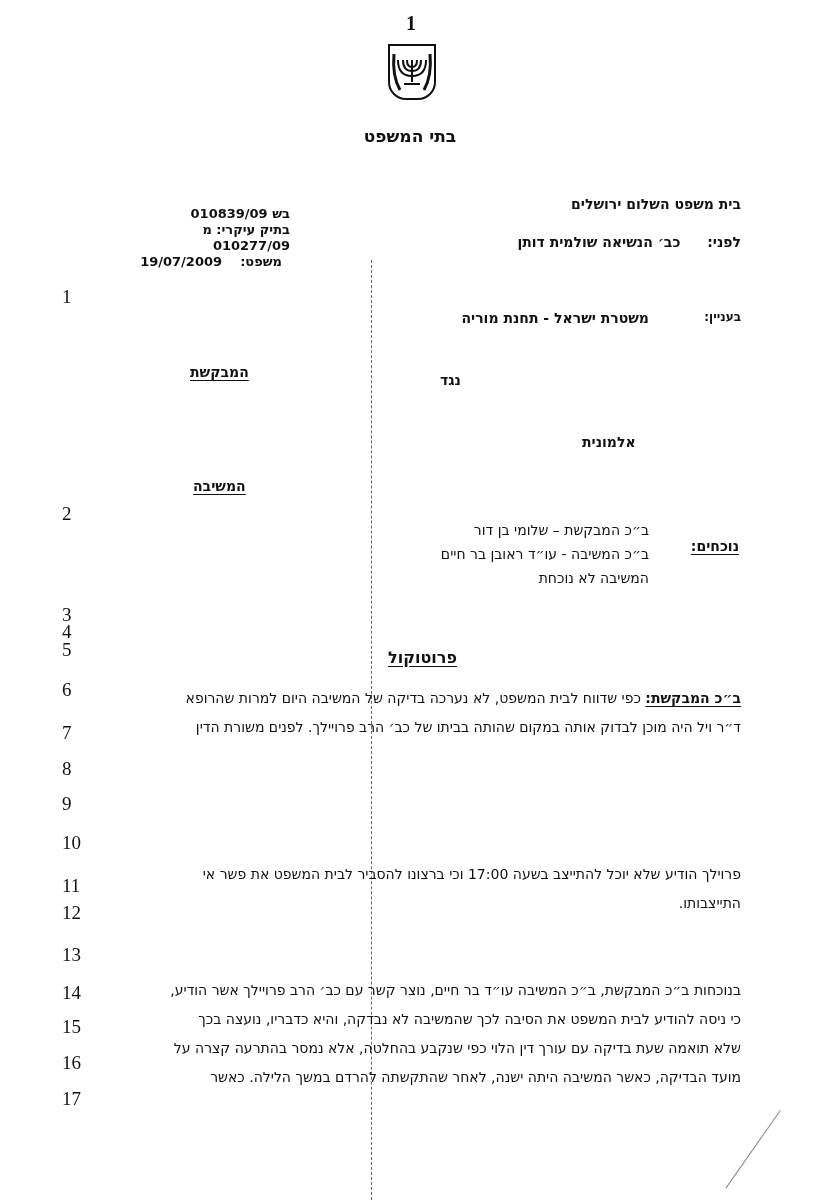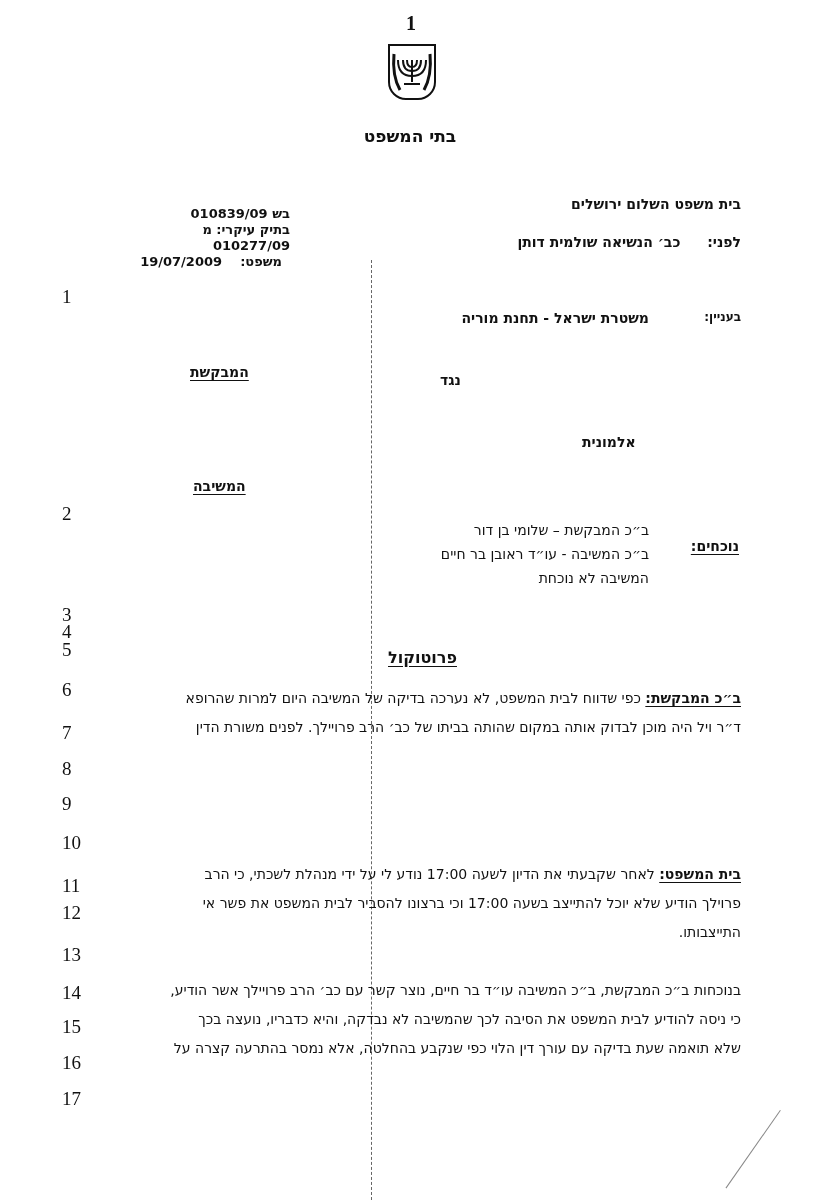--- a/index.html
+++ b/index.html
@@ -77,29 +77,29 @@
 </div>
 
 <div class="abs rtl bold ul" style="left:388px; top:638px; font-size:16px;">פרוטוקול</div>
 
 <div class="abs rtl para" style="top:674px;">
   <div><span class="bold ul">ב״כ המבקשת:</span><span> כפי שדווח לבית המשפט, לא נערכה בדיקה של המשיבה היום למרות שהרופא</span></div>
   <div>ד״ר ויל היה מוכן לבדוק אותה במקום שהותה בביתו של כב׳ הרב פרויילך. לפנים משורת הדין</div>
 </div>
 
 <div class="abs rtl para" style="top:850px;">
-  <div><span class="bold ul">בית המשפט:</span><span> לאחר שקבעתי את הדיון לשעה 17:00 נודע לי על ידי מנהלת לשכתי, כי הרב</span></div>
   <div>פרוילך הודיע שלא יוכל להתייצב בשעה 17:00 וכי ברצונו להסביר לבית המשפט את פשר אי</div>
   <div>התייצבותו.</div>
 </div>
 
 <div class="abs rtl para" style="top:966px;">
   <div>בנוכחות ב״כ המבקשת, ב״כ המשיבה עו״ד בר חיים, נוצר קשר עם כב׳ הרב פרויילך אשר הודיע,</div>
   <div>כי ניסה להודיע לבית המשפט את הסיבה לכך שהמשיבה לא נבדקה, והיא כדבריו, נועצה בכך</div>
   <div>שלא תואמה שעת בדיקה עם עורך דין הלוי כפי שנקבע בהחלטה, אלא נמסר בהתרעה קצרה על</div>
+  <div>מועד הבדיקה, כאשר המשיבה היתה ישנה, לאחר שהתקשתה להרדם במשך הלילה. כאשר</div>
 </div>
 
 <div class="linenum" style="top:286px;">1</div>
 <div class="linenum" style="top:503px;">2</div>
 <div class="linenum" style="top:606px; line-height:17px;">3</div>
 <div class="linenum" style="top:623px; line-height:17px;">4</div>
 <div class="linenum" style="top:641px; line-height:17px;">5</div>
 <div class="linenum" style="top:679px;">6</div>
 <div class="linenum" style="top:722px;">7</div>
 <div class="linenum" style="top:758px;">8</div>

